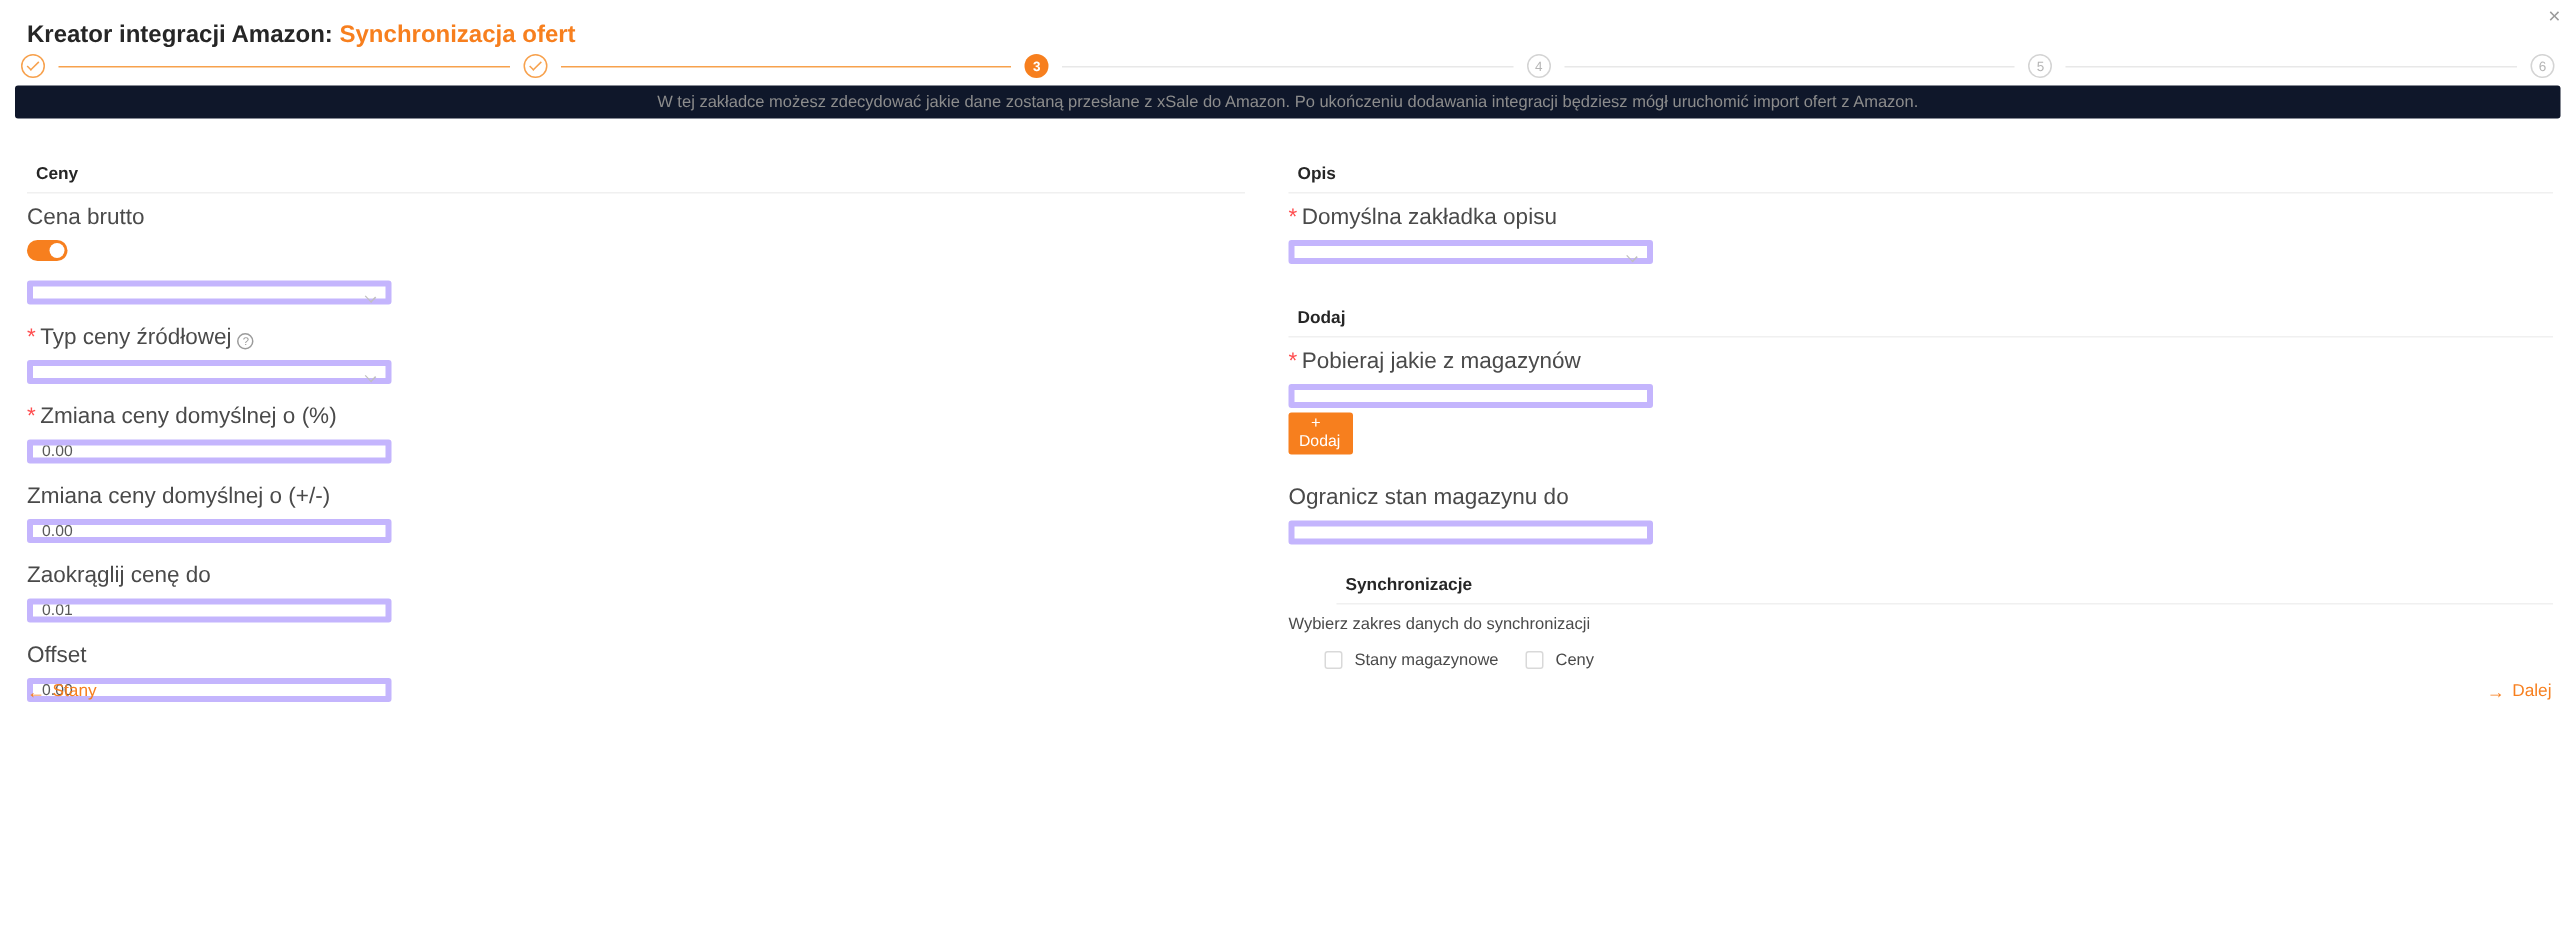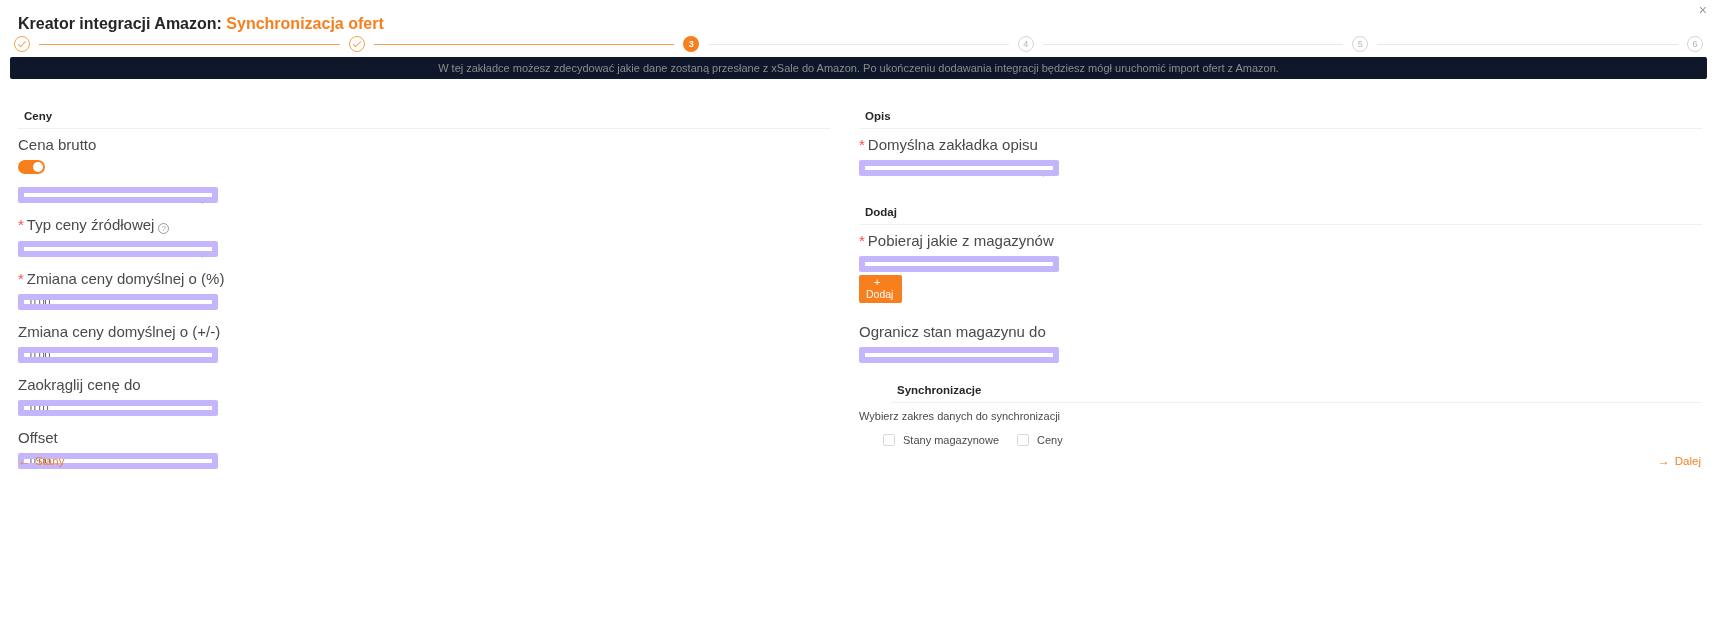--- a/index.html
+++ b/index.html
@@ -67,22 +67,22 @@
   }
   .col-left .section-heading { margin-right: 26px; }
 
   .field { margin-bottom: 13px; }
   .field-label {
     display: block; font-size: 15px; color: #4a4a4a; margin-bottom: 7px;
   }
   .req { color: #ff4d4f; margin-right: 3px; }
 
   .input, .select {
-    width: 200px; height: 16px;
-    border: 6px solid #c4b5fd; border-radius: 2px; background: #fff;
+    width: 243px; height: 16px;
+    border: 4px solid #c4b5fd; border-radius: 2px; background: #fff;
     font-size: 10.5px; color: #595959; padding: 0 6px;
     font-family: "Liberation Sans", sans-serif;
     display: block; outline: none;
   }
   .select { position: relative; display: flex; align-items: center; cursor: pointer; }
   .chevron-down {
     position: absolute; right: 7px; top: 4px;
     width: 6px; height: 6px;
     border-right: 1px solid #bfbfbf; border-bottom: 1px solid #bfbfbf;
     transform: rotate(45deg) scaleY(0.8);

